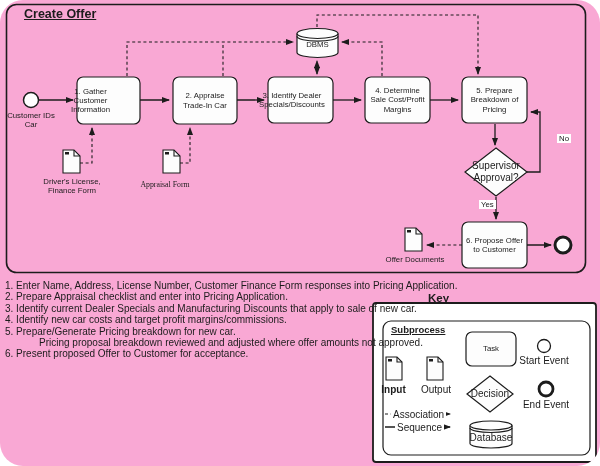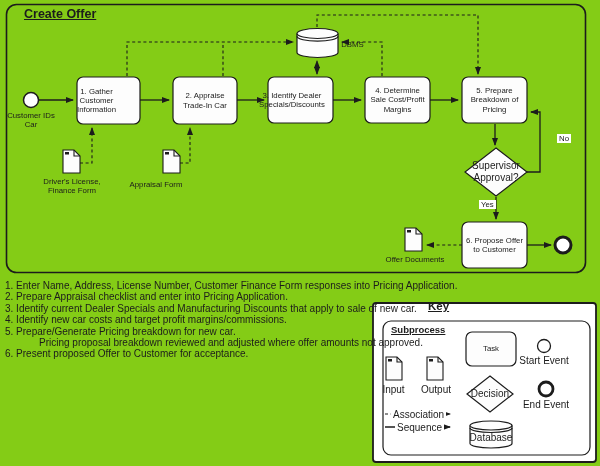--- a/index.html
+++ b/index.html
@@ -1,17 +1,17 @@
 <!DOCTYPE html>
 <html><head>
 <meta charset="utf-8">
 <style>
   html,body{margin:0;padding:0;background:#fff;}
-  #stage{position:relative;width:600px;height:466px;background:#84cc16;
-         font-family:"Liberation Sans",sans-serif;color:#1c1c1c;overflow:hidden;}
+  #stage{position:relative;width:600px;height:466px;background:#f9a8d4;
+         font-family:"Liberation Sans",sans-serif;color:#1c1c1c;overflow:hidden;border-radius:23px;}
   #shapes{position:absolute;left:0;top:0;}
   .t{position:absolute;color:#1c1c1c;line-height:1.18;}
   .ctr{text-align:center;}
   .flex{display:flex;align-items:center;justify-content:center;text-align:center;}
   .title{font-size:12.5px;font-weight:bold;text-decoration:underline;}
   .subtitle{font-size:11.5px;font-weight:bold;text-decoration:underline;}
   .subproc{font-size:9.5px;font-weight:bold;text-decoration:underline;}
   .node{font-size:7.8px;}
   .small{font-size:10px;}
   .lab{font-size:7.8px;}
@@ -113,52 +113,52 @@
       <path d="M470,425.5 v18 a21,4.5 0 0 0 42,0 v-18"></path>
       <ellipse cx="491" cy="425.5" rx="21" ry="4.5"></ellipse>
       <path d="M470,428 a21,4.5 0 0 0 42,0" fill="none"></path>
     </g>
   </svg>
 
   <div class="t title" style="left:24px;top:7px;">Create Offer</div>
 
   <div class="t ctr lab" style="left:6px;top:111px;width:50px;">Customer IDs Car</div>
 
-  <div class="t flex node" style="left:77px;top:77px;width:39px;height:47px;padding:0 3px;box-sizing:border-box;">1. Gather Customer Information</div>
+  <div class="t flex node" style="left:71px;top:77px;width:39px;height:47px;padding:0 3px;box-sizing:border-box;">1. Gather Customer Information</div>
   <div class="t flex node" style="left:173px;top:77px;width:64px;height:47px;padding:9px 3px;box-sizing:border-box;">2. Appraise Trade-In Car</div>
   <div class="t flex node" style="left:268px;top:77px;width:48px;height:46px;padding:0 1px;box-sizing:border-box;">3. Identify Dealer Specials/Discounts</div>
   <div class="t flex node" style="left:365px;top:77px;width:65px;height:46px;padding:0 3px;box-sizing:border-box;">4. Determine Sale Cost/Profit Margins</div>
   <div class="t flex node" style="left:462px;top:77px;width:65px;height:46px;padding:0 6px;box-sizing:border-box;">5. Prepare Breakdown of Pricing</div>
   <div class="t flex node" style="left:462px;top:222px;width:65px;height:46px;padding:0 1px;box-sizing:border-box;">6. Propose Offer to Customer</div>
 
-  <div class="t ctr node" style="left:297px;top:40px;width:41px;padding-left:35px;">DBMS</div>
+  <div class="t ctr node" style="left:297px;top:40px;width:41px;">DBMS</div>
 
   <div class="t flex small" style="left:468px;top:153px;width:56px;height:38px;">Supervisor Approval?</div>
   <div class="t lab onln" style="left:479px;top:200px;">Yes</div>
   <div class="t lab onln" style="left:529px;top:134px;margin-left:28px;">No</div>
 
   <div class="t ctr lab" style="left:35px;top:177px;width:74px;">Driver's License, Finance Form</div>
-  <div class="t ctr lab" style="left:126px;top:180px;width:60px;">Appraisal Form</div>
+  <div class="t ctr lab" style="left:135px;top:180px;width:60px;font-family:Liberation Serif, serif;">Appraisal Form</div>
   <div class="t ctr lab" style="left:384px;top:255px;width:62px;">Offer Documents</div>
 
   <div class="t" style="left:5px;top:280px;">
     <div class="note">1. Enter Name, Address, License Number, Customer Finance Form responses into Pricing Application.</div>
     <div class="note">2. Prepare Appraisal checklist and enter into Pricing Application.</div>
     <div class="note">3. Identify current Dealer Specials and Manufacturing Discounts that apply to sale of new car.</div>
     <div class="note">4. Identify new car costs and target profit margins/commissions.</div>
     <div class="note">5. Prepare/Generate Pricing breakdown for new car.</div>
     <div class="note indent">Pricing proposal breakdown reviewed and adjusted where offer amounts not approved.</div>
     <div class="note">6. Present proposed Offer to Customer for acceptance.</div>
   </div>
 
-  <div class="t subtitle" style="left:380px;top:300px;padding-left:48px;">Key</div>
+  <div class="t subtitle" style="left:380px;top:292px;padding-left:48px;">Key</div>
   <div class="t subproc" style="left:391px;top:324px;">Subprocess</div>
   <div class="t flex node" style="left:466px;top:332px;width:50px;height:34px;">Task</div>
   <div class="t ctr small" style="left:516px;top:355px;width:56px;">Start Event</div>
   <div class="t flex small" style="left:466px;top:376px;width:48px;height:36px;">Decision</div>
   <div class="t ctr small" style="left:518px;top:399px;width:56px;">End Event</div>
-  <div class="t ctr small" style="left:377px;top:384px;width:33px;">Input</div>
+  <div class="t ctr small" style="left:377px;top:384px;width:33px;font-weight:bold;">Input</div>
   <div class="t ctr small" style="left:419px;top:384px;width:34px;">Output</div>
   <div class="t small onln" style="left:391px;top:409px;">Association</div>
   <div class="t small onln" style="left:395px;top:422px;">Sequence</div>
   <div class="t flex small" style="left:470px;top:430px;width:42px;height:15px;">Database</div>
 
 </div>
 
 </body></html>

